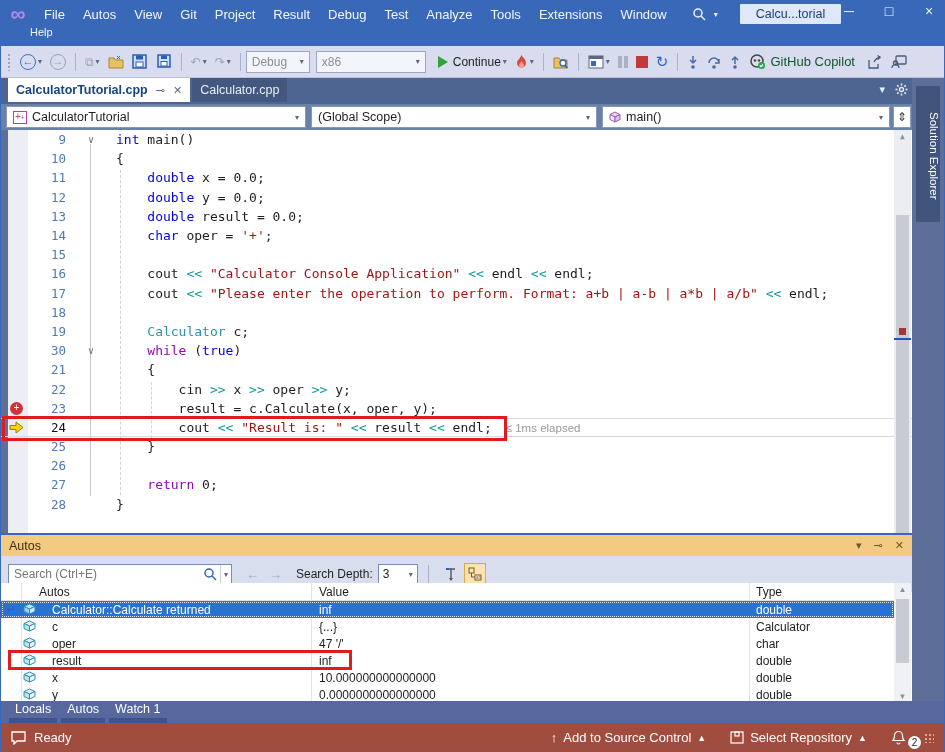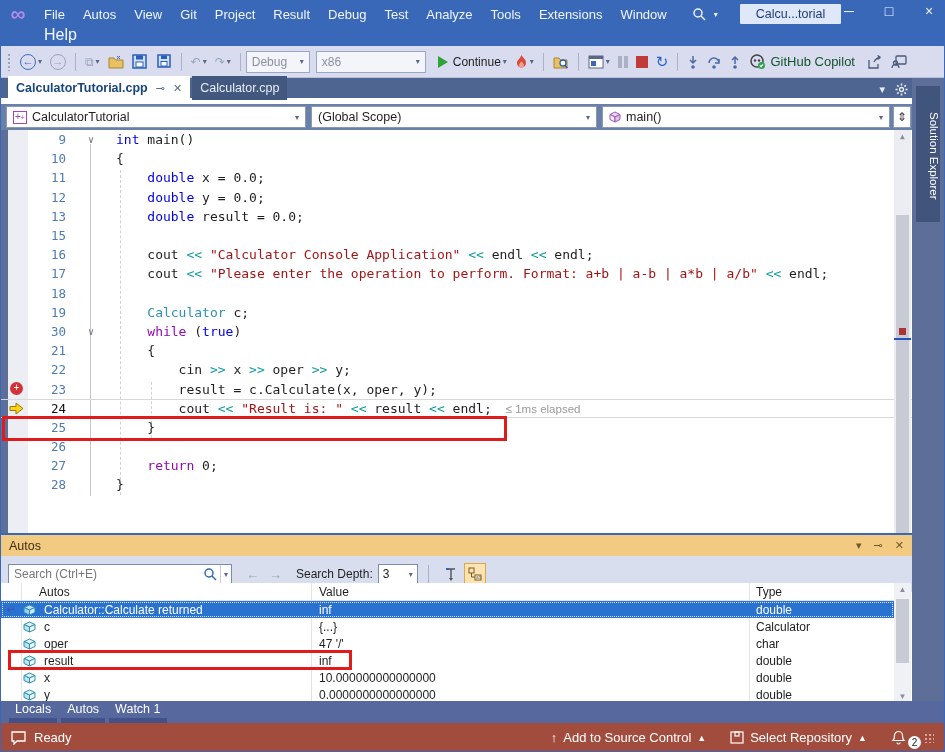--- a/index.html
+++ b/index.html
@@ -8,40 +8,40 @@
 
   
   .titlebar { position:absolute; left:0; top:0; width:943px; height:45px; background:#3a68b8; color:#f2f6ff; }
   .tb-row1 { position:absolute; left:0; top:0; right:0; height:26px; display:flex; align-items:center; }
   .vs-logo { width:34px; text-align:center; color:#b48ae8; font-size:21px; font-weight:bold; line-height:26px; }
   .menu-item { padding:2px 9px; font-size:13px; cursor:default; }
   .tb-search { display:flex; align-items:center; gap:6px; margin-left:16px; }
   .doc-box { background:#dfe8f8; color:#1d3c78; font-size:12.5px; padding:3px 16px; margin-left:22px; border-radius:1px; }
   .win-controls { position:absolute; right:8px; top:2px; display:flex; gap:26px; font-size:14px; color:#eef2fc; }
   .win-controls span { width:14px; text-align:center; }
-  .tb-row2 { position:absolute; left:34px; top:23px; font-size:16px; padding:2px 9px; }
+  .tb-row2 { position:absolute; left:20px; top:23px; font-size:11px; padding:2px 9px; }
 
   
   .toolbar { position:absolute; left:0; top:45px; width:943px; height:32px; background:#d8dcee; display:flex; align-items:center; font-size:12px; color:#33405e; border-bottom:1px solid #b9c0d8; }
   .tbtn { display:flex; align-items:center; margin:0 2px; height:22px; padding:0 2px; }
   .sep { width:1px; height:18px; background:#a9b2cd; margin:0 5px; }
   .grip { width:5px; height:18px; margin:0 4px 0 6px; background-image:radial-gradient(#9aa3c0 1px, transparent 1px); background-size:4px 4px; }
   .cir { width:16px; height:16px; border-radius:50%; border:1.5px solid #3e6fc4; color:#3e6fc4; font-size:11px; line-height:13px; text-align:center; }
   .cir.dis { border-color:#9aa3bd; color:#9aa3bd; }
   .caret { font-size:8px; color:#5a6686; margin-left:2px; }
   .combo { background:#f3f5fb; border:1px solid #9aa6c6; color:#8a8f9c; height:22px; display:flex; align-items:center; justify-content:space-between; padding:0 5px; font-size:12px; }
   .play { width:0; height:0; border-left:10px solid #2fa33a; border-top:6px solid transparent; border-bottom:6px solid transparent; margin-right:5px; }
   .stop-sq { width:12px; height:12px; background:#c03a3a; }
   .pause-bars { display:flex; gap:2px; }
   .pause-bars i { width:4px; height:12px; background:#aab1c4; }
   .dim { color:#9aa3bd; }
   .ghc-label { color:#14532d; font-size:13px; margin:12px 4px; }
 
   
-  .tabbar { position:absolute; left:0; top:77px; width:911px; height:20px; background:#4e6591; display:flex; align-items:center; }
+  .tabbar { position:absolute; left:0; top:77px; width:911px; height:26px; background:#4e6591; display:flex; align-items:flex-start; }
   .etab { height:24px; display:flex; align-items:center; padding:0 8px; font-size:12.5px; }
   .etab.active { background:#fff; color:#17457e; font-weight:bold; margin-left:7px; }
   .etab.inactive { background:#42587e; color:#e8edf8; margin-left:2px; }
   .tab-ico { font-size:11px; margin-left:8px; color:#5a6a8c; font-weight:normal; }
   .tabbar-right { position:absolute; right:4px; top:5px; display:flex; gap:10px; color:#e8edf8; font-size:11px; }
 
   
   .navbar { position:absolute; left:0; top:103px; width:911px; height:26px; background:#6981a6; display:flex; align-items:center; }
   .nav-combo { background:#fff; border:1px solid #8a97b8; height:22px; display:flex; align-items:center; font-size:12.5px; color:#1e1e1e; padding:0 6px; margin-left:5px; }
   .nav-combo .caret { margin-left:auto; }
@@ -91,21 +91,21 @@
   .depth-label { margin-left:14px; color:#1e1e1e; }
   .depth-combo { width:40px; height:20px; background:#fff; border:1px solid #7a8bb5; margin-left:5px; display:flex; align-items:center; justify-content:space-between; padding:0 4px; color:#1e1e1e; }
   .flt-ico { margin-left:10px; }
   .hl-ico { margin-left:6px; width:22px; height:22px; background:#fbe3b3; border:1px solid #e0a848; display:flex; align-items:center; justify-content:center; }
   .autos-header { position:absolute; left:0; top:48px; width:893px; height:18px; background:#fff; border-bottom:1px solid #e0e0e0; color:#1e1e1e; }
   .autos-header .h { position:absolute; top:2px; font-size:12px; }
   .vline { position:absolute; top:48px; width:1px; height:120px; background:#e4e4e4; }
   .autos-rows { position:absolute; left:0; top:66px; width:893px; height:102px; }
   .arow { position:relative; height:17px; display:flex; align-items:center; color:#1e1e1e; }
   .arow .gcol { width:20px; flex:none; text-align:center; font-size:11px; color:#3f51b5; }
-  .arow .ncol { width:290px; flex:none; display:flex; align-items:center; gap:8px; padding-left:2px; }
+  .arow .ncol { width:290px; flex:none; display:flex; align-items:flex-start; gap:16px; padding-left:2px; }
   .arow .vcol { width:438px; flex:none; padding-left:8px; }
   .arow .tcol { flex:1; padding-left:7px; }
   .arow.sel { background:#2a72d0; color:#fff; outline:1px dotted #dce6fa; outline-offset:-2px; }
   .autos-redbox { position:absolute; left:7px; top:115px; width:344px; height:20px; border:3px solid #e01b1b; z-index:5; }
   .autos-scroll { position:absolute; left:893px; top:48px; width:17px; height:120px; background:#f0f1f5; }
   .autos-scroll .arr { position:absolute; left:0; width:17px; text-align:center; font-size:8px; color:#8a8fa0; }
   .autos-thumb { position:absolute; left:2px; top:16px; width:13px; height:64px; background:#c8cad4; }
 
   
   .bottomtabs { position:absolute; left:0; top:700px; width:943px; height:22px; background:#56689d; display:flex; align-items:flex-start; padding-left:8px; gap:4px; }
@@ -369,20 +369,26 @@
           <div class="codetext"><span class="tk-pl">    </span><span class="tk-kw">double</span><span class="tk-pl"> y = 0.0;</span></div>
         </div>
         <div class="code-row">
           <div class="glyph"></div>
           <div class="lnum">13</div>
           <div class="fold"></div>
           <div class="codetext"><span class="tk-pl">    </span><span class="tk-kw">double</span><span class="tk-pl"> result = 0.0;</span></div>
         </div>
         <div class="code-row">
           <div class="glyph"></div>
+          <div class="lnum">14</div>
+          <div class="fold"></div>
+          <div class="codetext"><span class="tk-pl">    </span><span class="tk-kw">char</span><span class="tk-pl"> oper = </span><span class="tk-str">'+'</span><span class="tk-pl">;</span></div>
+        </div>
+        <div class="code-row">
+          <div class="glyph"></div>
           <div class="lnum">15</div>
           <div class="fold"></div>
           <div class="codetext"></div>
         </div>
         <div class="code-row">
           <div class="glyph"></div>
           <div class="lnum">16</div>
           <div class="fold"></div>
           <div class="codetext"><span class="tk-pl">    cout </span><span class="tk-op">&lt;&lt;</span><span class="tk-pl"> </span><span class="tk-str">"Calculator Console Application"</span><span class="tk-pl"> </span><span class="tk-op">&lt;&lt;</span><span class="tk-pl"> endl </span><span class="tk-op">&lt;&lt;</span><span class="tk-pl"> endl;</span></div>
         </div>

